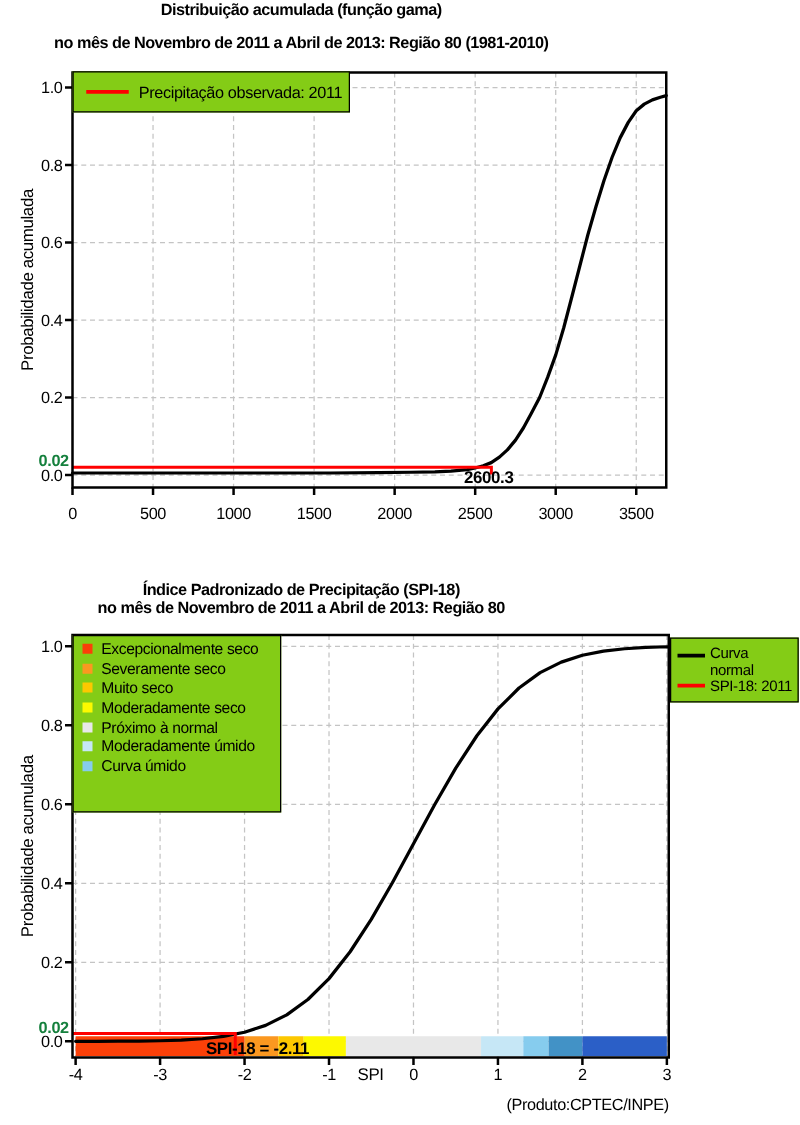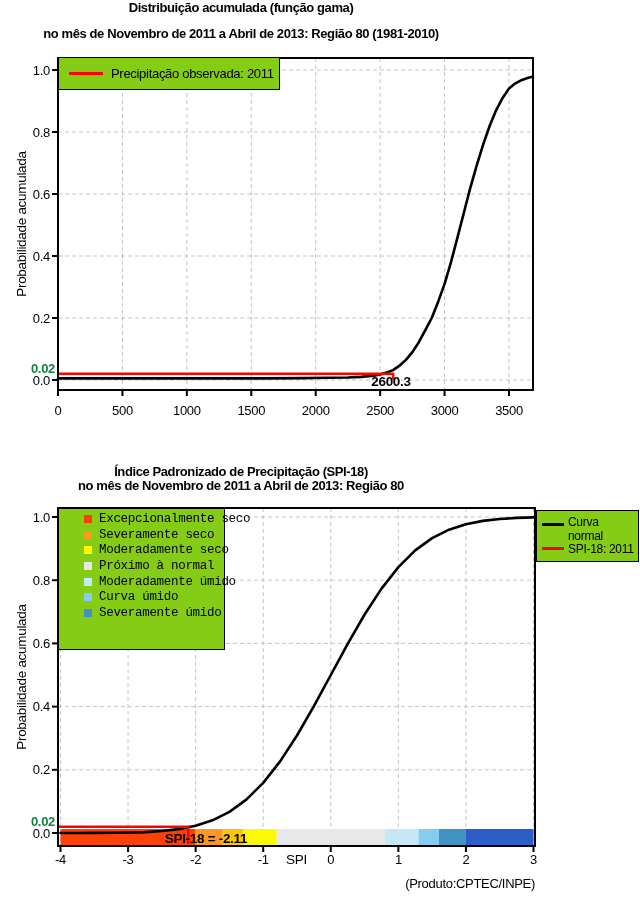--- a/index.html
+++ b/index.html
@@ -5,21 +5,21 @@
   html,body{margin:0;padding:0;background:#fff;}
   #canvas{position:relative;width:640px;height:900px;background:#ffffff;overflow:hidden;
           font-family:"Liberation Sans","DejaVu Sans",sans-serif;color:#000;}
   .abs{position:absolute;}
   .title{font-weight:bold;font-size:13px;letter-spacing:-0.4px;text-align:center;white-space:nowrap;}
   .axlab{font-size:13.5px;letter-spacing:-0.3px;text-align:center;white-space:nowrap;}
   .ylab{width:220px;height:16px;text-align:center;transform:rotate(-90deg);}
   svg{position:absolute;left:0;top:0;}
   svg text{font-family:"Liberation Sans","DejaVu Sans",sans-serif;font-size:13px;fill:#000;letter-spacing:-0.3px;}
   .legendbox{background:#84cc16;border:1.5px solid #000;box-sizing:border-box;}
-  .lg-row{display:flex;align-items:center;height:15.7px;padding-left:25px;font-family:Liberation Mono, monospace;}
+  .lg-row{display:flex;align-items:center;height:15.7px;padding-left:7px;}
   .lg-sq{width:8px;height:8px;flex:0 0 8px;margin-right:7px;}
   .lg-txt{font-size:12.5px;letter-spacing:-0.3px;white-space:nowrap;}
   .ann{font-weight:bold;font-size:13.5px;letter-spacing:-0.3px;text-align:center;white-space:nowrap;}
   .sp02{font-weight:bold;font-size:13px;color:#15803d;text-align:right;letter-spacing:-0.3px;}
   .lsample{position:absolute;height:3px;}
   .lr-txt{position:absolute;font-size:12px;letter-spacing:-0.3px;white-space:nowrap;}
 </style>
 </head>
 <body>
 
@@ -151,38 +151,38 @@
   <div id="legend2" class="abs legendbox" style="left:58px;top:508px;width:167px;height:142px;padding-top:2px;">
       <div class="lg-row">
         <span class="lg-sq" style="background: rgb(251, 64, 8);"></span>
         <span class="lg-txt">Excepcionalmente seco</span>
       </div>
       <div class="lg-row">
         <span class="lg-sq" style="background: rgb(251, 152, 32);"></span>
         <span class="lg-txt">Severamente seco</span>
       </div>
       <div class="lg-row">
+        <span class="lg-sq" style="background: rgb(253, 200, 0);"></span>
+        <span class="lg-txt">Muito seco</span>
+      </div>
+      <div class="lg-row">
         <span class="lg-sq" style="background: rgb(253, 249, 0);"></span>
         <span class="lg-txt">Moderadamente seco</span>
       </div>
       <div class="lg-row">
         <span class="lg-sq" style="background: rgb(232, 232, 232);"></span>
         <span class="lg-txt">Próximo à normal</span>
       </div>
       <div class="lg-row">
         <span class="lg-sq" style="background: rgb(198, 231, 246);"></span>
         <span class="lg-txt">Moderadamente úmido</span>
       </div>
       <div class="lg-row">
         <span class="lg-sq" style="background: rgb(134, 204, 238);"></span>
         <span class="lg-txt">Curva úmido</span>
-      </div>
-      <div class="lg-row">
-        <span class="lg-sq" style="background: rgb(66, 146, 198);"></span>
-        <span class="lg-txt">Severamente úmido</span>
       </div>
     </div>
 
   <div class="abs legendbox" style="left:536px;top:510px;width:103px;height:52px;">
     <span class="lsample" style="left:5px;top:12px;width:22px;height:2.5px;background:#000;"></span>
     <span class="lr-txt" style="left:31px;top:4px;">Curva</span>
     <span class="lr-txt" style="left:31px;top:18px;">normal</span>
     <span class="lsample" style="left:5px;top:36px;width:22px;background:#ff0000;"></span>
     <span class="lr-txt" style="left:31px;top:31px;">SPI-18: 2011</span>
   </div>

